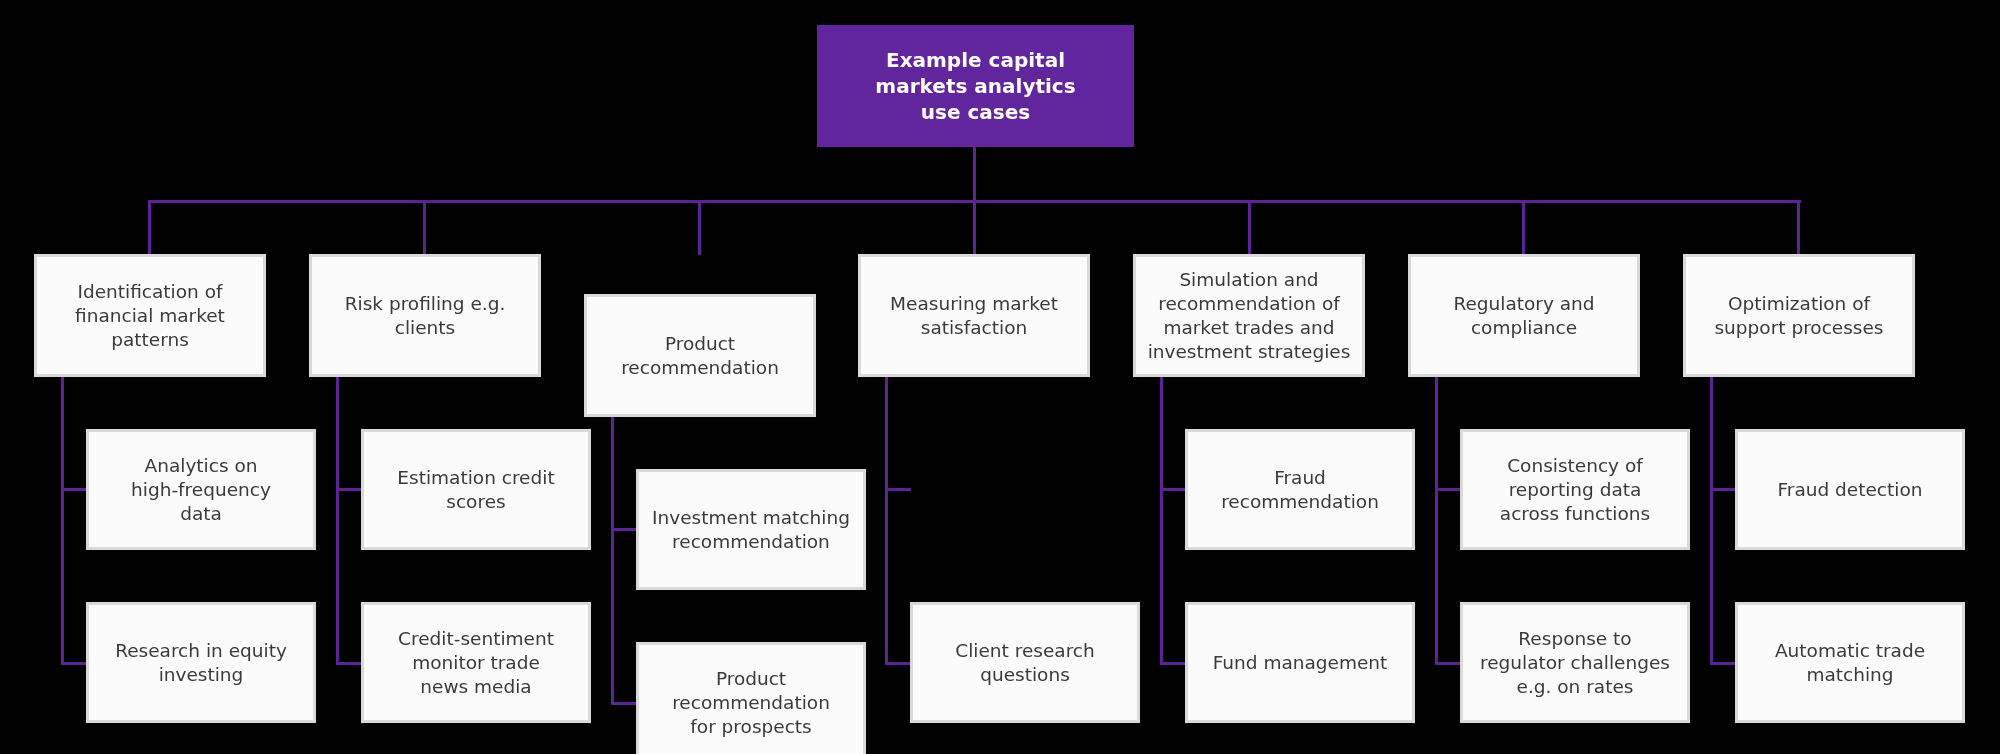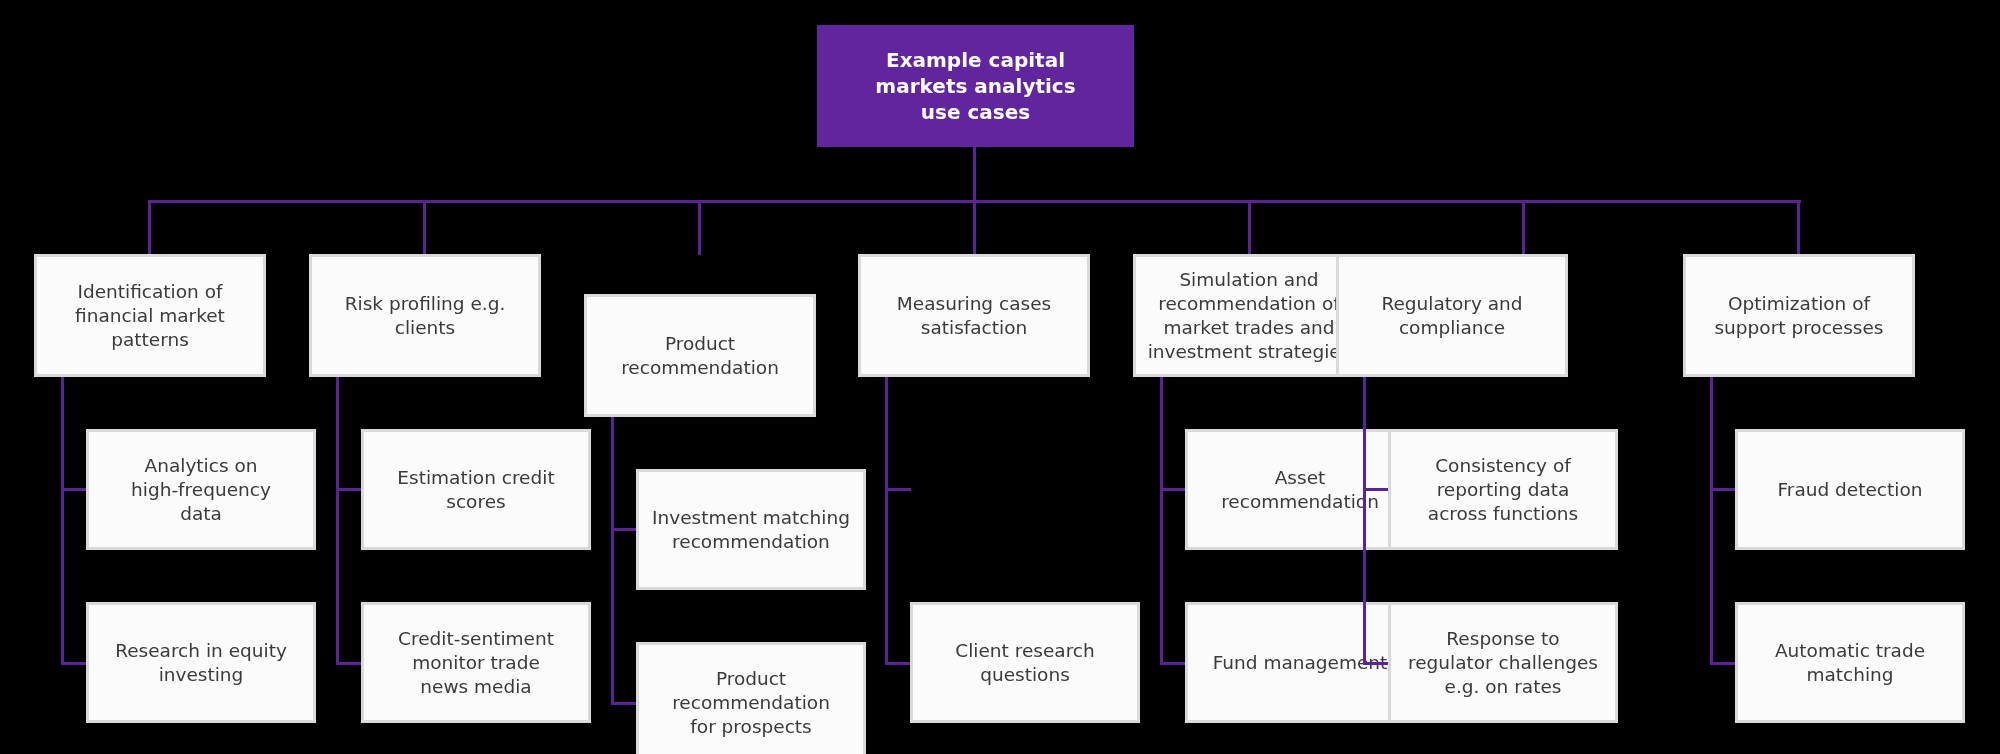--- a/index.html
+++ b/index.html
@@ -34,21 +34,21 @@
   .bus   { left: 148px; top: 200px; width: 1653px; height: 3px; }
   .drop  { top: 202px; width: 3px; height: 53px; }
   .drop.d0 { left: 148px; } .drop.d1 { left: 423px; } .drop.d2 { left: 698px; }
   .drop.d3 { left: 973px; } .drop.d4 { left: 1248px; } .drop.d5 { left: 1522px; }
   .drop.d6 { left: 1797px; }
 
   
   .column { position: absolute; top: 254px; width: 284px; height: 472px; }
   .column.c0 { left: 34px; }   .column.c1 { left: 309px; }
   .column.c2 { left: 584px; margin-top: 40px; }  .column.c3 { left: 858px; }
-  .column.c4 { left: 1133px; } .column.c5 { left: 1336px; }
+  .column.c4 { left: 1133px; } .column.c5 { left: 1408px; }
   .column.c6 { left: 1683px; }
 
   .vline { position: absolute; left: 27px; top: 123px; width: 3px; height: 288px; background: #5B2396; }
   .stub  { position: absolute; left: 27px; width: 26px; height: 3px; background: #5B2396; }
   .stub.s0 { top: 234px; }
   .stub.s1 { top: 408px; }
 
   
   .box {
     position: absolute;
@@ -124,35 +124,35 @@
 recommendation</div>
     <div class="box child r1">Product
 recommendation
 for prospects</div>
   </div>
 
   <div class="column c3">
     <div class="vline"></div>
     <div class="stub s0"></div>
     <div class="stub s1"></div>
-    <div class="box header">Measuring cases
+    <div class="box header">Measuring market
 satisfaction</div>
     <div class="box child r1">Client research
 questions</div>
   </div>
 
   <div class="column c4">
     <div class="vline"></div>
     <div class="stub s0"></div>
     <div class="stub s1"></div>
     <div class="box header">Simulation and
 recommendation of
 market trades and
 investment strategies</div>
-    <div class="box child r0">Asset
+    <div class="box child r0">Fraud
 recommendation</div>
     <div class="box child r1">Fund management</div>
   </div>
 
   <div class="column c5">
     <div class="vline"></div>
     <div class="stub s0"></div>
     <div class="stub s1"></div>
     <div class="box header">Regulatory and
 compliance</div>

